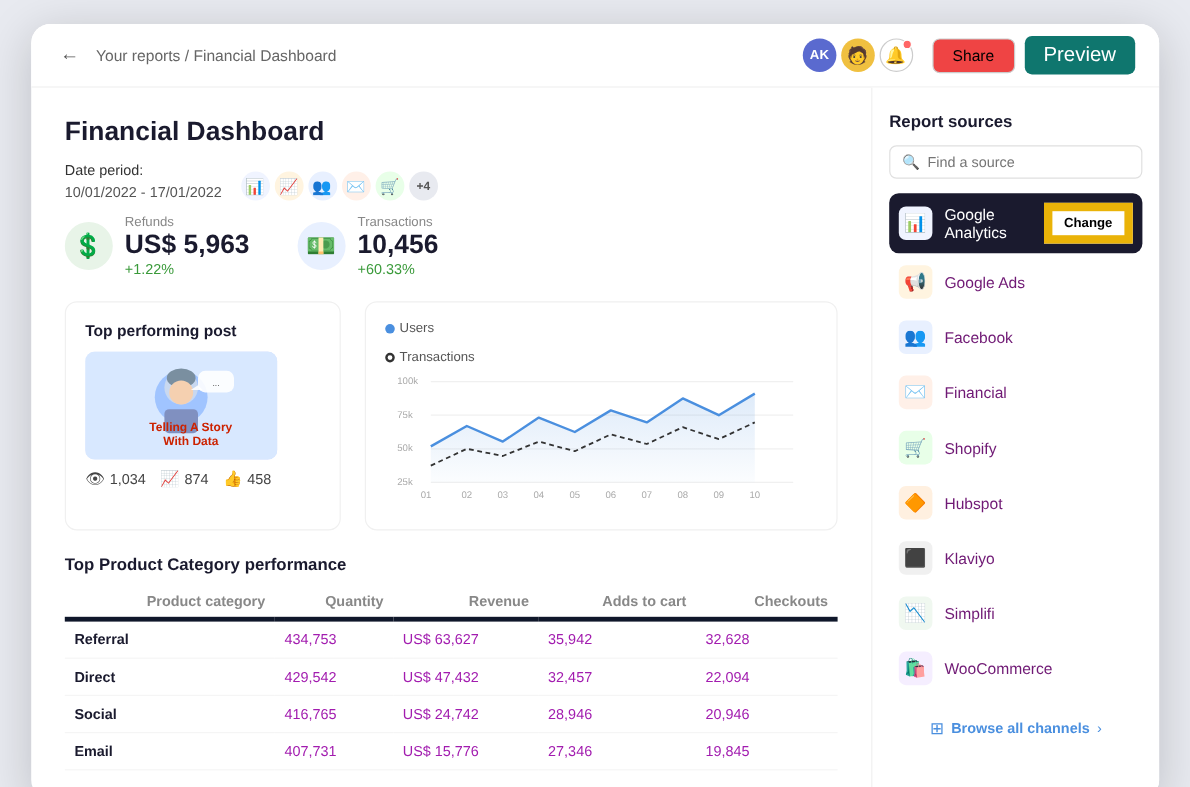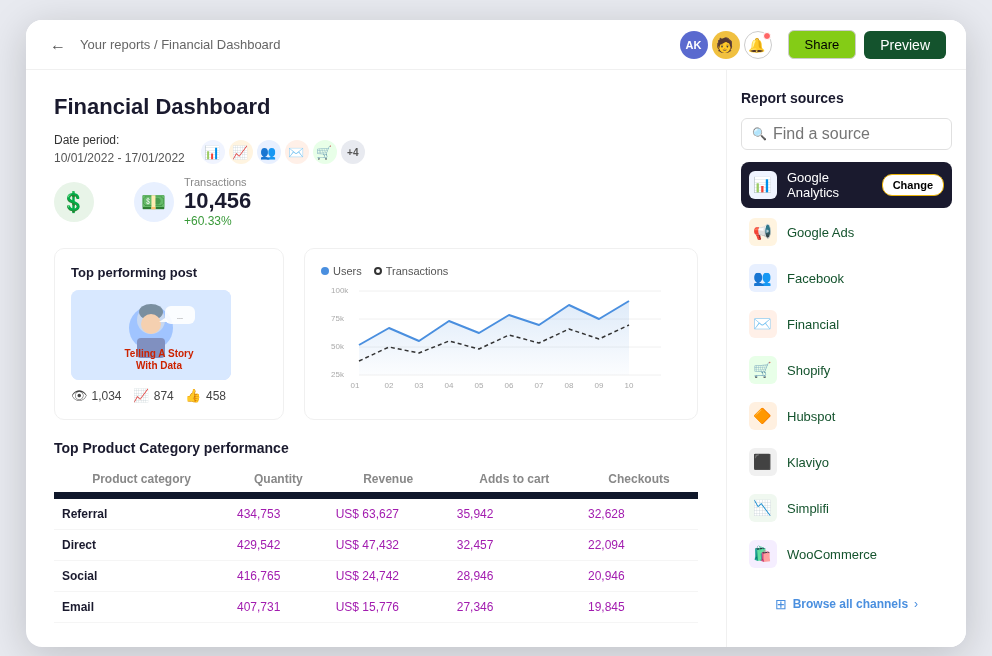--- a/index.html
+++ b/index.html
@@ -93,32 +93,32 @@
       background: #f66;
       border-radius: 50%;
       position: absolute;
       top: 0; right: 0;
       border: 1.5px solid #fff;
     }
     .btn-share {
       padding: 6px 16px;
       border: 1.5px solid #ccc;
       border-radius: 6px;
-      background: #84cc16;
+      background: #ef4444;
       font-size: 13px;
       cursor: pointer;
       font-weight: 500;
     }
     .btn-preview {
       padding: 6px 16px;
       border: none;
       border-radius: 6px;
-      background: #14532d;
+      background: #0f766e;
       color: #fff;
-      font-size: 14px;
+      font-size: 17px;
       cursor: pointer;
       font-weight: 500;
     }
     
     .main-layout {
       display: flex;
       flex: 1;
       min-height: 0;
     }
     
@@ -240,20 +240,21 @@
       gap: 4px;
       font-size: 12px;
       color: #444;
     }
     .metric-icon { font-size: 13px; }
     
     .chart-legend {
       display: flex;
       gap: 12px;
       margin-bottom: 6px;
+      flex-direction: column;
     }
     .legend-item {
       display: flex;
       align-items: center;
       gap: 4px;
       font-size: 11px;
       color: #555;
     }
     .legend-dot {
       width: 8px; height: 8px;
@@ -277,25 +278,25 @@
       font-weight: 700;
       color: #1a1a2e;
       margin-bottom: 10px;
     }
     table {
       width: 100%;
       border-collapse: collapse;
       font-size: 12px;
     }
     thead th {
-      text-align: center;
+      text-align: right;
       color: #888;
       font-weight: 600;
       padding: 6px 8px;
-      border-bottom: 7px solid #0f172a;
+      border-bottom: 4px solid #0f172a;
     }
     tbody td {
       padding: 8px 8px;
       border-bottom: 1px solid #f5f5f5;
       color: #a21caf;
     }
     tbody tr td:first-child { font-weight: 600; color: #1a1a2e; }
     
     .sidebar {
       width: 240px;
@@ -314,21 +315,21 @@
       align-items: center;
       border: 1px solid #e0e0e0;
       border-radius: 6px;
       padding: 6px 10px;
       gap: 6px;
       margin-bottom: 12px;
     }
     .search-box input {
       border: none;
       outline: none;
-      font-size: 16px;
+      font-size: 12px;
       color: #333;
       flex: 1;
       background: transparent;
     }
     .search-icon { font-size: 12px; color: #888; }
     .source-item {
       display: flex;
       align-items: center;
       gap: 10px;
       padding: 8px 8px;
@@ -341,27 +342,27 @@
     .source-logo {
       width: 28px; height: 28px;
       border-radius: 6px;
       display: flex;
       align-items: center;
       justify-content: center;
       font-size: 15px;
     }
     .source-name {
       font-size: 13px;
-      color: #14532d;
+      color: #701a75;
       flex: 1;
     }
     .btn-change {
       padding: 4px 10px;
-      border: 1px solid #eab308;
-      border-radius: 10px;
+      border: 7px solid #eab308;
+      border-radius: 0;
       font-size: 11px;
       background: #fff;
       cursor: pointer;
       font-weight: 600;
     }
     .browse-all {
       display: flex;
       align-items: center;
       justify-content: center;
       gap: 6px;
@@ -417,20 +418,25 @@
           <div class="source-icon" style="background:#e8f0ff;">👥</div>
           <div class="source-icon" style="background:#fff0e8;">✉️</div>
           <div class="source-icon" style="background:#e8ffe8;">🛒</div>
           <div class="source-icon-more">+4</div>
         </div>
       </div>
 
       <div class="kpi-row">
         <div class="kpi-card">
           <div class="kpi-icon kpi-icon-refunds">💲</div>
+          <div>
+            <div class="kpi-label">Refunds</div>
+            <div class="kpi-value">US$ 5,963</div>
+            <div class="kpi-change positive">+1.22%</div>
+          </div>
         </div>
         <div class="kpi-card">
           <div class="kpi-icon kpi-icon-trans">💵</div>
           <div>
             <div class="kpi-label">Transactions</div>
             <div class="kpi-value">10,456</div>
             <div class="kpi-change positive">+60.33%</div>
           </div>
         </div>
       </div>

